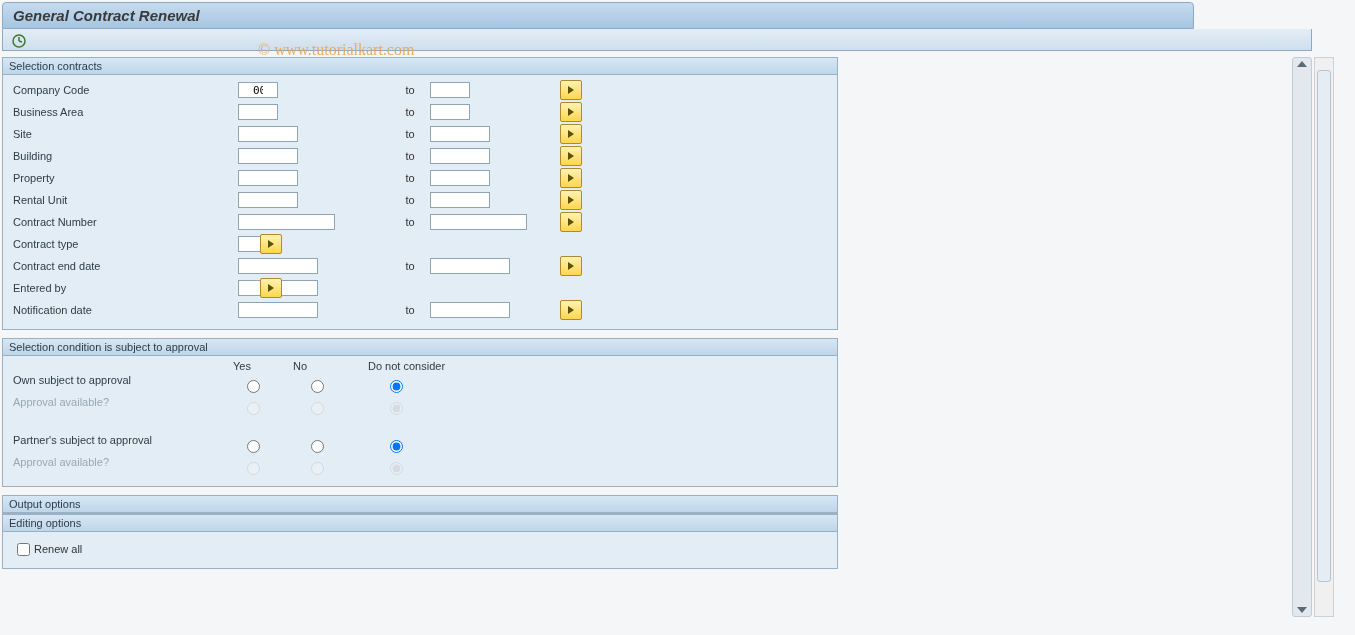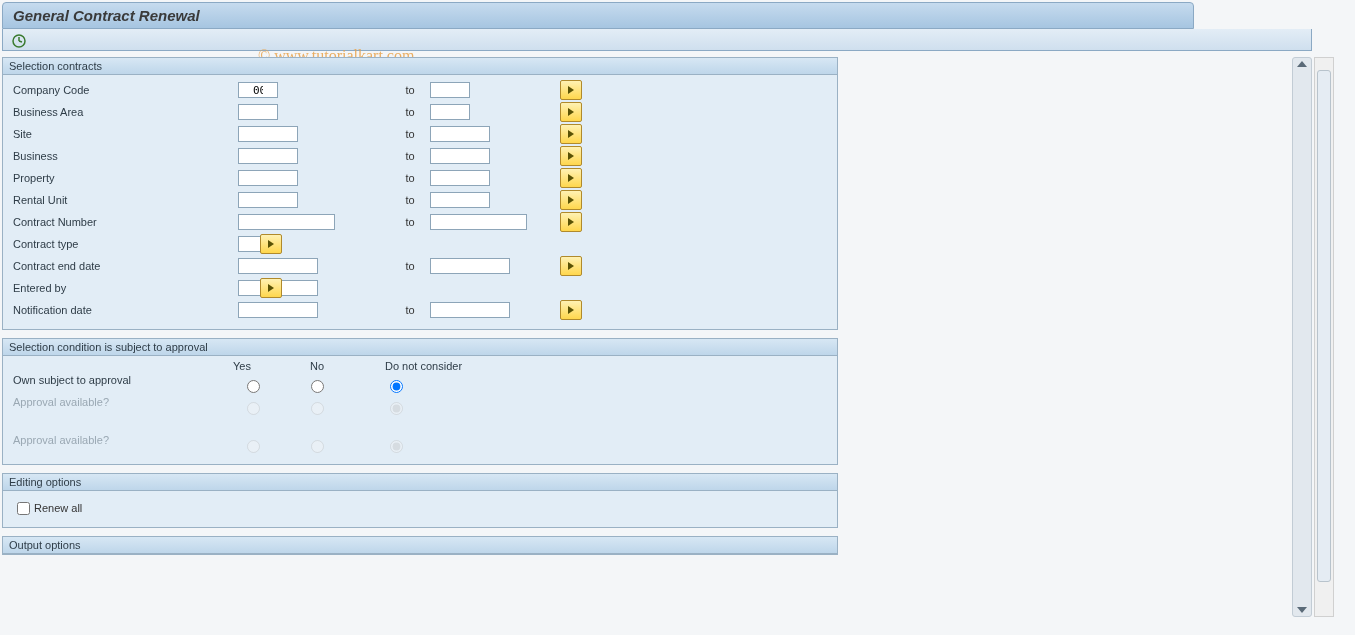--- a/index.html
+++ b/index.html
@@ -37,21 +37,21 @@
     margin: 0 2px 6px 2px;
     position: relative;
   }
   .toolbar .exec-icon {
     width: 16px; height: 16px;
     display: inline-block;
   }
   .watermark {
     position: absolute;
     left: 255px;
-    top: 18px;
+    top: 12px;
     color: #e8a24a;
     font-size: 16px;
     font-family: Georgia, serif;
     opacity: 0.85;
     pointer-events: none;
   }
   .content-area {
     width: 1310px;
     margin-left: 2px;
     height: 560px;
@@ -256,21 +256,21 @@
               <input type="text" class="w6" style="">
             </div>
           <div class="cell-btn">
               <span class="mso-btn">
                 <span class="arrow-r"></span>
               </span>
             </div>
         </div>
 
         <div class="row">
-          <div class="lbl">Business</div>
+          <div class="lbl">Building</div>
           <div class="cell-from">
               <input type="text" class="w6" style="">
             </div>
           <div class="to">to</div>
           <div class="cell-to">
               <input type="text" class="w6" style="">
             </div>
           <div class="cell-btn">
               <span class="mso-btn">
                 <span class="arrow-r"></span>
@@ -387,21 +387,21 @@
         </div>
 
       </div>
     </div>
 
     <div class="group">
       <div class="group-head">Selection condition is subject to approval</div>
       <div class="group-body">
         <div class="radio-head">
           <div style="width:60px;">Yes</div>
-          <div style="width:75px;margin-left:17px;">No</div>
+          <div style="width:75px;">No</div>
           <div class="dnc">Do not consider</div>
         </div>
 
         <div class="radio-row">
           <div class="lbl">Own subject to approval</div>
           <div class="rcell" style="width:60px;">
               <input type="radio" name="ownsubj" style="">
             </div>
           <div class="rcell">
               <input type="radio" name="ownsubj" style="">
@@ -419,48 +419,60 @@
               <input type="radio" name="ownappr" disabled="" style="">
             </div>
           <div class="rcell dnc">
               <input type="radio" name="ownappr" checked="" disabled="" style="">
             </div>
         </div>
 
         <div style="height:16px;"></div>
 
         <div class="radio-row">
+          <div class="lbl">Partner's subject to approval</div>
+          <div class="rcell" style="width:60px;">
+              <input type="radio" name="psubj" style="">
+            </div>
+          <div class="rcell">
+              <input type="radio" name="psubj" style="">
+            </div>
+          <div class="rcell dnc">
+              <input type="radio" name="psubj" checked="" style="">
+            </div>
+        </div>
+        <div class="radio-row">
           <div class="lbl disabled-lbl">Approval available?</div>
           <div class="rcell" style="width:60px;">
               <input type="radio" name="pappr" disabled="" style="">
             </div>
           <div class="rcell">
               <input type="radio" name="pappr" disabled="" style="">
             </div>
           <div class="rcell dnc">
               <input type="radio" name="pappr" checked="" disabled="" style="">
             </div>
         </div>
       </div>
+    </div>
+
+    <div class="group" style="margin-bottom:0;">
+      <div class="group-head">Output options</div>
     </div>
 
     <div class="group">
       <div class="group-head">Editing options</div>
       <div class="group-body">
         <div class="chk-row">
           <input type="checkbox" style="">
           <span>Renew all</span>
         </div>
       </div>
     </div>
 
-    <div class="group" style="margin-bottom:0;">
-      <div class="group-head">Output options</div>
-    </div>
-
   </div>
 
   <div class="scroll-track">
     <div class="tri-up"></div>
     <div class="tri-down"></div>
   </div>
 
   <div class="scroll-right-track">
     <div class="scroll-right-thumb"></div>
   </div>

